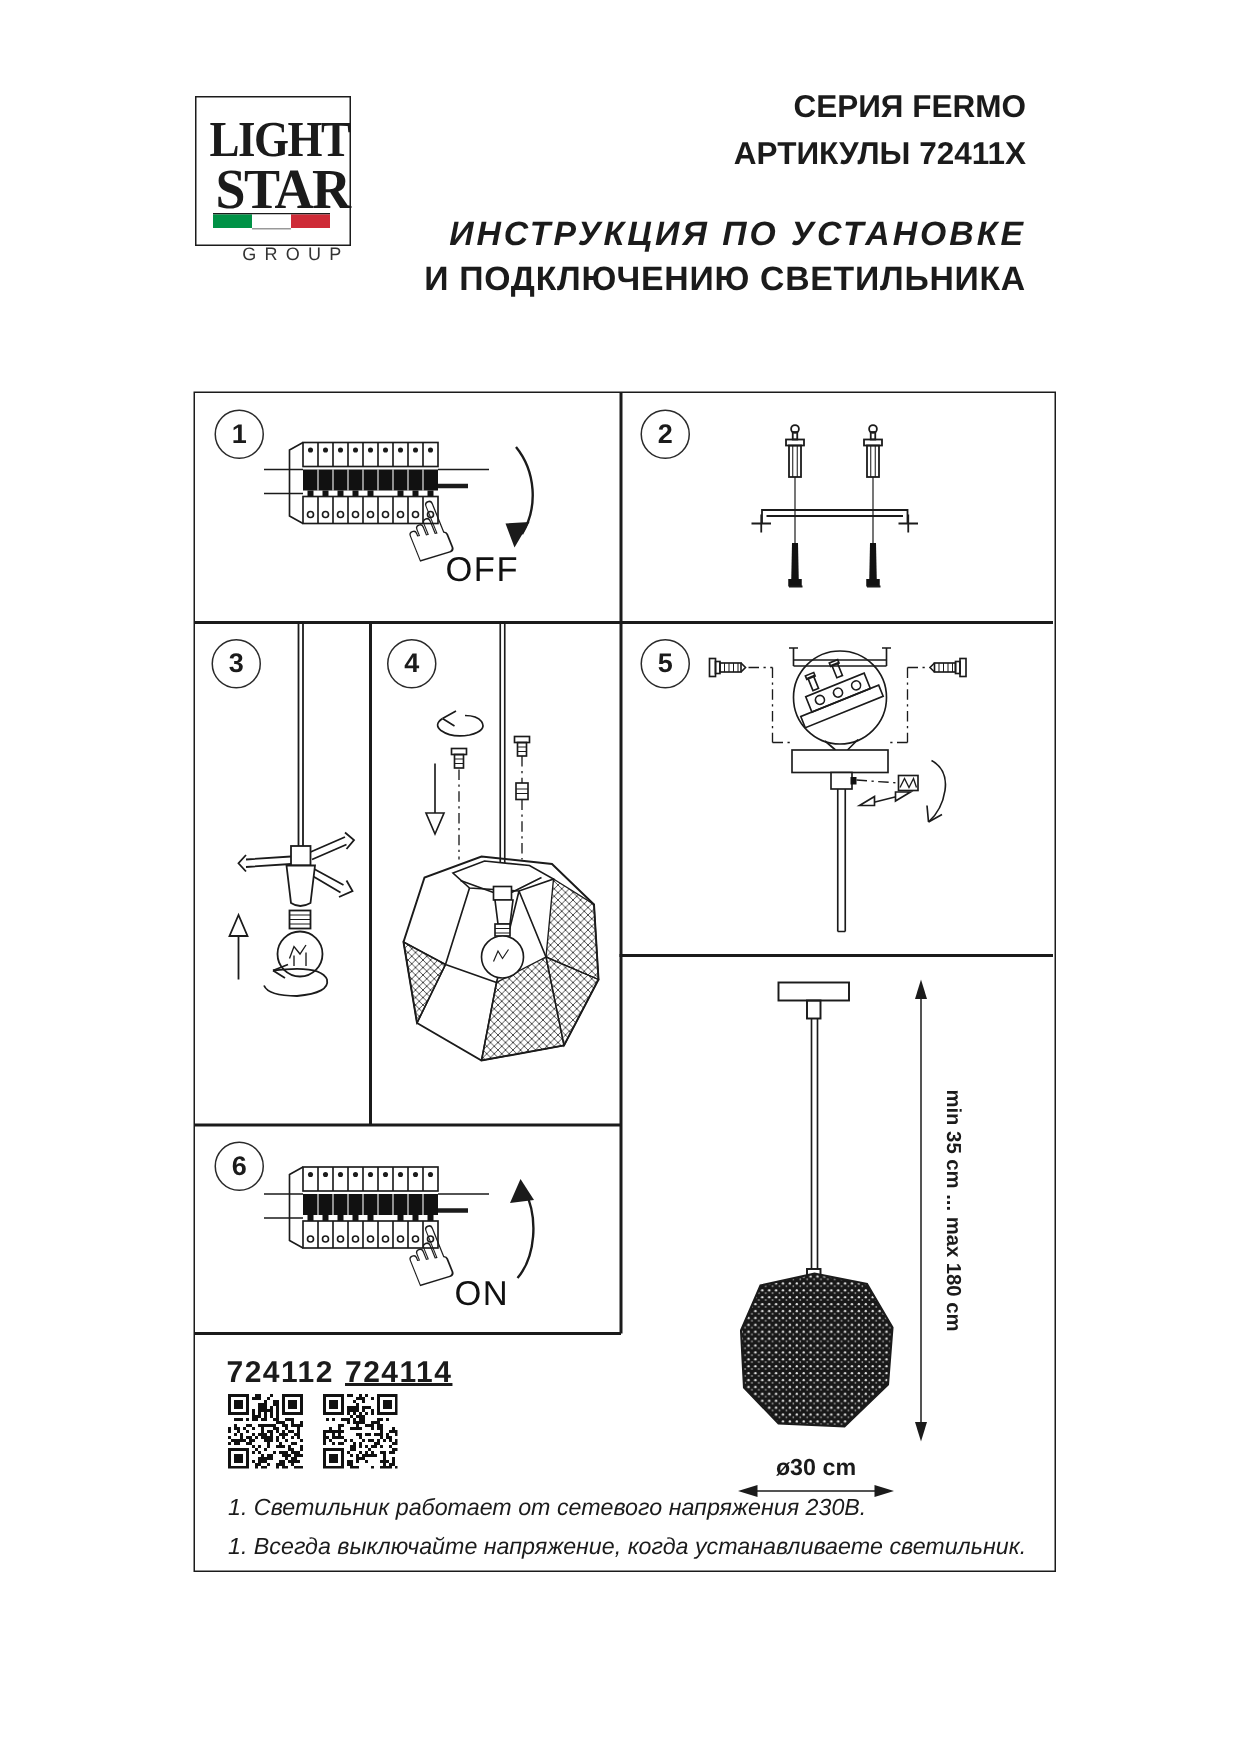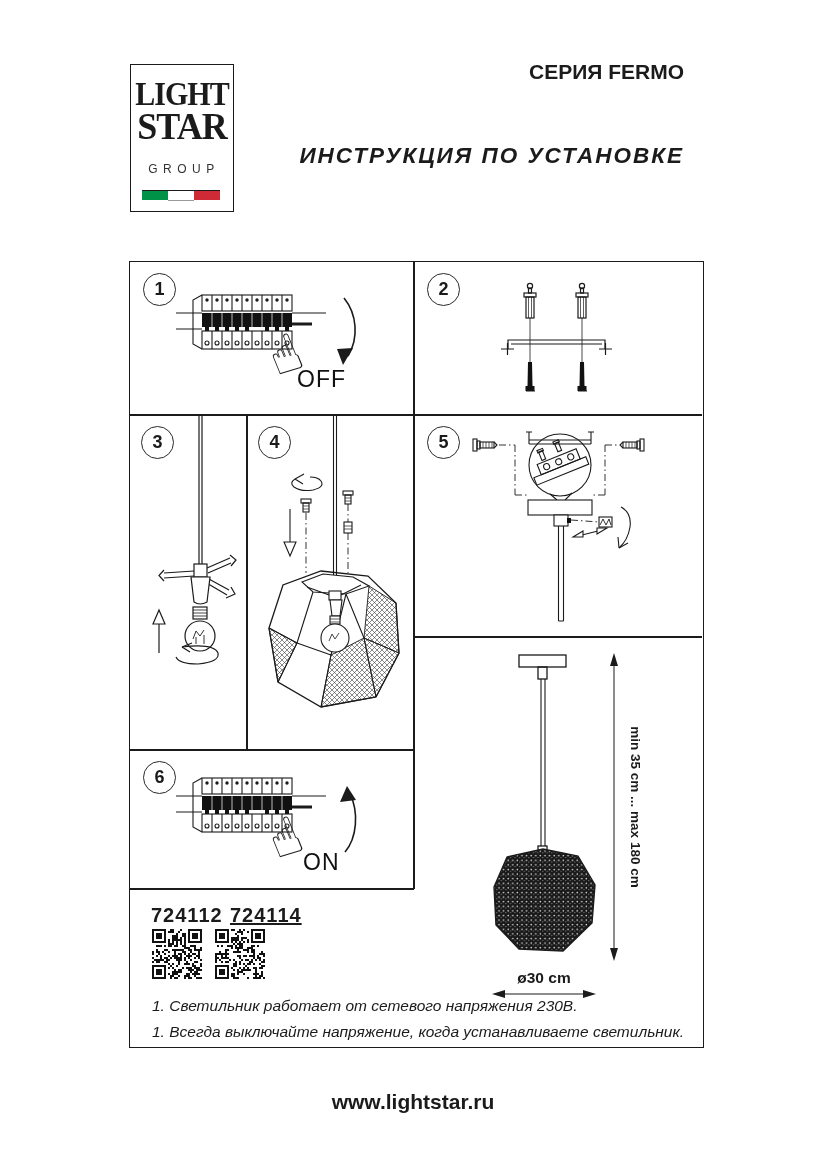--- a/index.html
+++ b/index.html
@@ -1,21 +1,21 @@
 <!DOCTYPE html>
 <html><head>
 <meta charset="utf-8">
 <style>
   html,body{margin:0;padding:0;background:#fff;}
   .page{position:relative;width:826px;height:1169px;background:#fff;overflow:hidden;
         font-family:"Liberation Sans",sans-serif;color:#1b1b1b;}
   .abs{position:absolute;}
   
-  .logo-box{left:130px;top:64px;width:104px;height:148px;border:1.5px solid #1b1b1b;
-            box-sizing:border-box;text-align:center;}
+  .logo-box{left:130px;top:64px;width:104px;height:100px;border:1.5px solid #1b1b1b;
+            box-sizing:border-box;text-align:right;}
   .logo-light{font-family:"Liberation Serif",serif;font-weight:700;font-size:30px;
               line-height:30px;margin-top:14px;letter-spacing:-1px;transform:scaleY(1.12);}
   .logo-star{font-family:"Liberation Serif",serif;font-weight:700;font-size:36px;
              line-height:34px;letter-spacing:-1px;transform:scaleY(1.05);}
   .logo-group{font-size:12px;letter-spacing:5.5px;margin-top:19px;margin-left:4px;color:#333;}
   .flag{position:absolute;left:11px;bottom:11px;width:78px;height:9px;border-top:1.5px solid #1b1b1b;
         display:flex;}
   .flag span{height:100%;}
   .flag .f-g{width:26px;}
   .flag .f-w{width:26px;background:#fff;border-bottom:1px solid #999;}
@@ -104,21 +104,23 @@
     <div class="logo-light">LIGHT</div>
     <div class="logo-star">STAR</div>
     <div class="logo-group">GROUP</div>
     <div class="flag">
       <span class="f-g" style="background: rgb(0, 146, 70);"></span>
         <span class="f-w"></span>
         <span class="f-r" style="background: rgb(206, 43, 55);"></span>
     </div>
   </div>
   <div class="abs hdr-right hdr-series">СЕРИЯ FERMO</div>
+  <div class="abs hdr-right hdr-articles">АРТИКУЛЫ 72411X</div>
   <div class="abs hdr-right hdr-t1">ИНСТРУКЦИЯ ПО УСТАНОВКЕ</div>
+  <div class="abs hdr-right hdr-t2">И ПОДКЛЮЧЕНИЮ СВЕТИЛЬНИКА</div>
 
   <div class="abs grid">
 
     <div class="bline" style="left:283px;top:0;width:1.5px;height:627px;"></div>
     <div class="bline" style="left:0;top:152px;width:572px;height:1.5px;"></div>
     <div class="bline" style="left:116px;top:152px;width:1.5px;height:336px;"></div>
     <div class="bline" style="left:0;top:487px;width:284px;height:1.5px;"></div>
     <div class="bline" style="left:283px;top:374px;width:289px;height:1.5px;"></div>
     <div class="bline" style="left:0;top:626px;width:284px;height:1.5px;"></div>
 
@@ -755,14 +757,13 @@
           <rect x="2" y="20" width="3" height="3" fill="#111"></rect>
         </g>
       </svg>
 
     <div class="notes">
       <div>1. Светильник работает от сетевого напряжения 230В.</div>
       <div>1. Всегда выключайте напряжение, когда устанавливаете светильник.</div>
     </div>
   </div>
 
-  <div class="abs footer">www.lightstar.ru</div>
 </div>
 
 </body></html>

